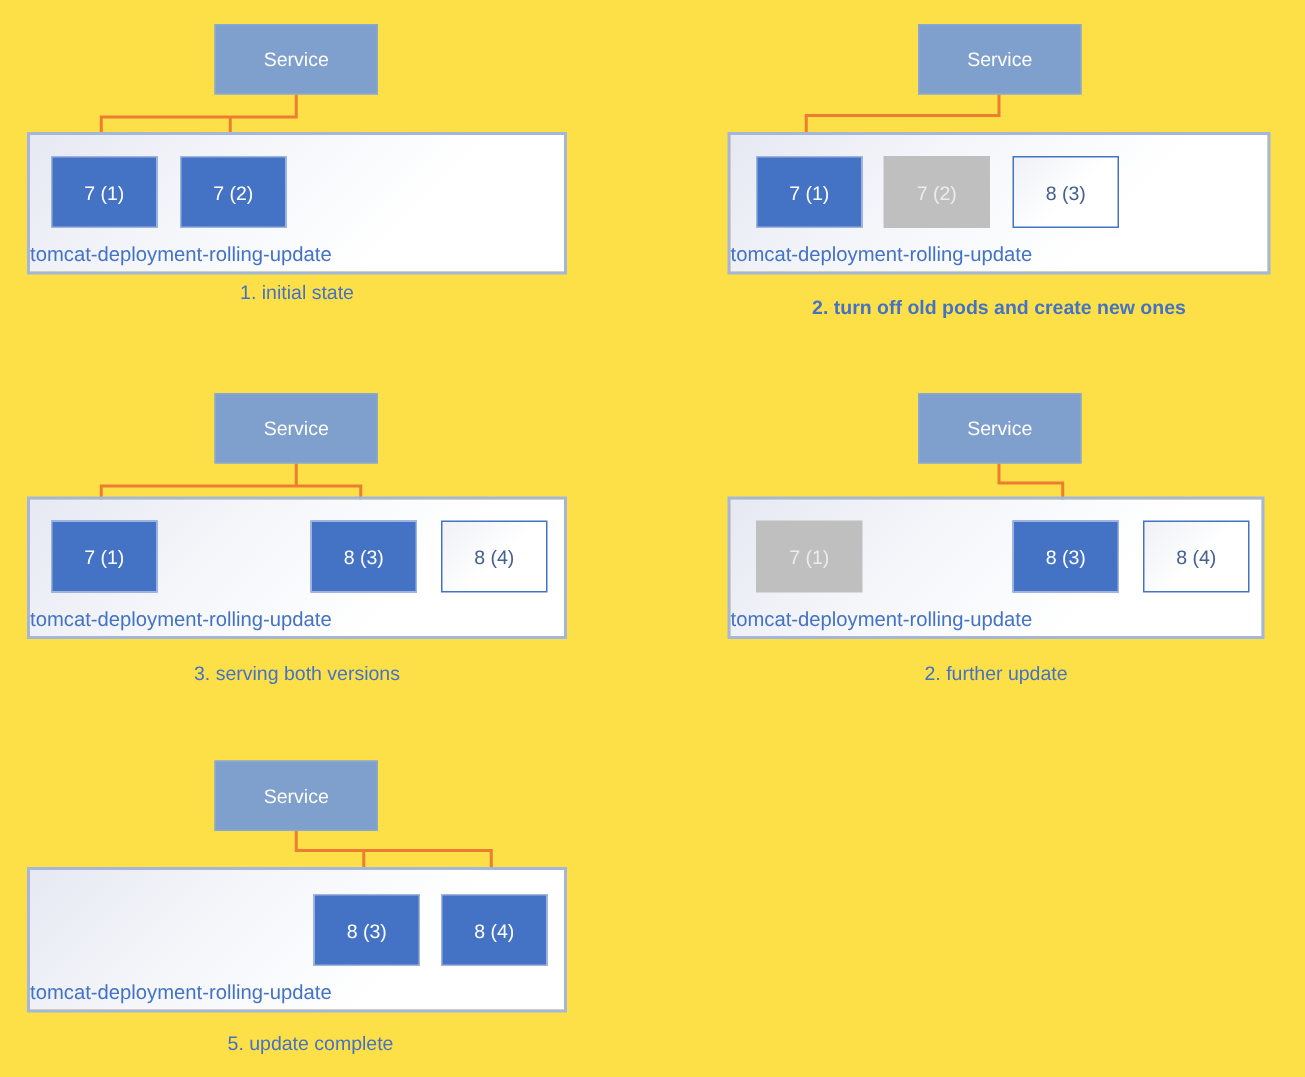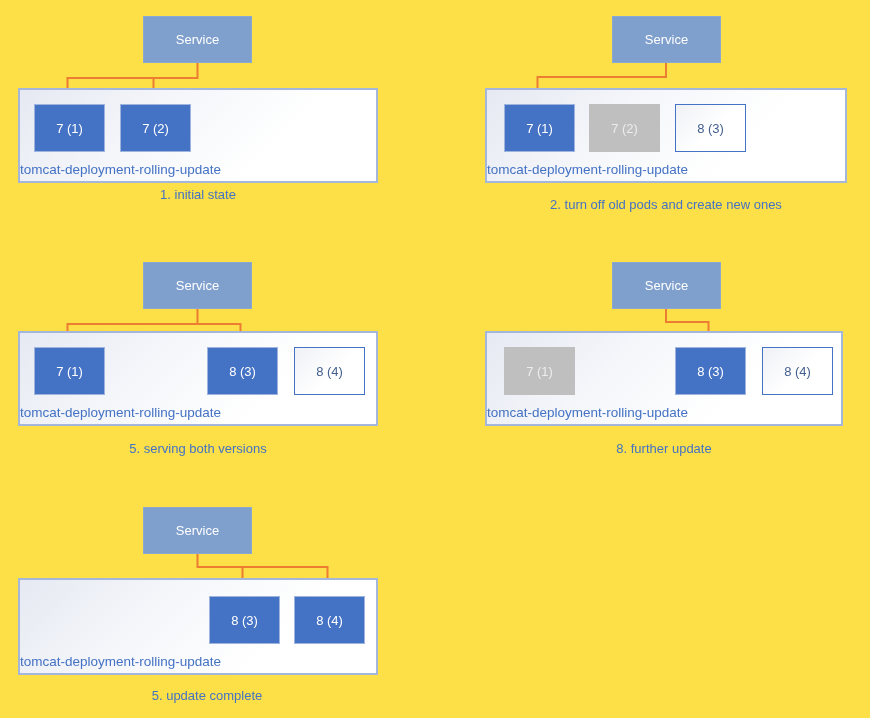--- a/index.html
+++ b/index.html
@@ -64,21 +64,21 @@
     background:linear-gradient(135deg,#EFF1F6 0%,#FFFFFF 55%);
     border:1.5px solid var(--pod-new-border,#4472C4);
     color:#44608F;
   }
   
   .caption{
     position:absolute;text-align:center;
     color:var(--text-blue,#4472C4);font-size:13px;
   }
   .p1-cap{left:18px;top:187px;width:360px;}
-  .p2-cap{left:485px;top:197px;width:362px;}
+  .p2-cap{left:485px;top:197px;width:362px;font-weight:bold;}
   .p3-cap{left:18px;top:441px;width:360px;}
   .p4-cap{left:485px;top:441px;width:358px;}
   .p5-cap{left:27px;top:688px;width:360px;}
 </style>
 </head>
 <body>
 
 <div class="canvas">
 
   <svg class="connectors" viewBox="0 0 870 718">
@@ -129,30 +129,30 @@
   </div>
   <div class="caption p2-cap">2. turn off old pods and create new ones</div>
 
   <div class="service p3-service">Service</div>
   <div class="deployment p3-dep">
     <div class="pod" style="left:14px" data-state="running">7 (1)</div>
     <div class="pod" style="left:187px" data-state="running">8 (3)</div>
     <div class="pod" style="left:274px" data-state="new">8 (4)</div>
     <div class="dep-label">tomcat-deployment-rolling-update</div>
   </div>
-  <div class="caption p3-cap">5. serving both versions</div>
+  <div class="caption p3-cap">3. serving both versions</div>
 
   <div class="service p4-service">Service</div>
   <div class="deployment p4-dep">
     <div class="pod" style="left:17px" data-state="terminated">7 (1)</div>
     <div class="pod" style="left:188px" data-state="running">8 (3)</div>
     <div class="pod" style="left:275px" data-state="new">8 (4)</div>
     <div class="dep-label">tomcat-deployment-rolling-update</div>
   </div>
-  <div class="caption p4-cap">8. further update</div>
+  <div class="caption p4-cap">2. further update</div>
 
   <div class="service p5-service">Service</div>
   <div class="deployment p5-dep">
     <div class="pod" style="left:189px;top:16px" data-state="running">8 (3)</div>
     <div class="pod" style="left:274px;top:16px" data-state="running">8 (4)</div>
     <div class="dep-label">tomcat-deployment-rolling-update</div>
   </div>
   <div class="caption p5-cap">5. update complete</div>
 
 </div>

